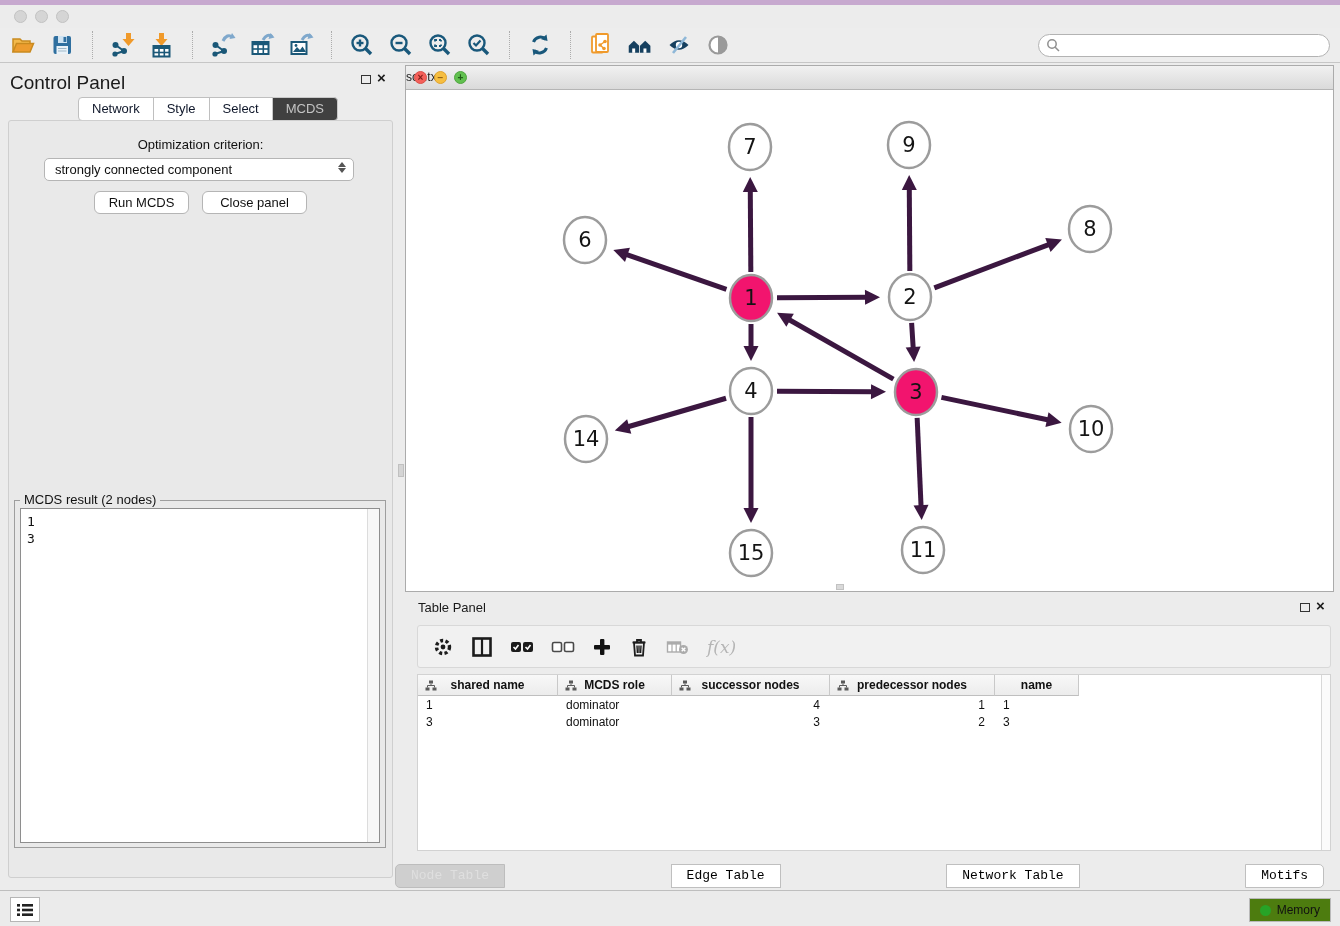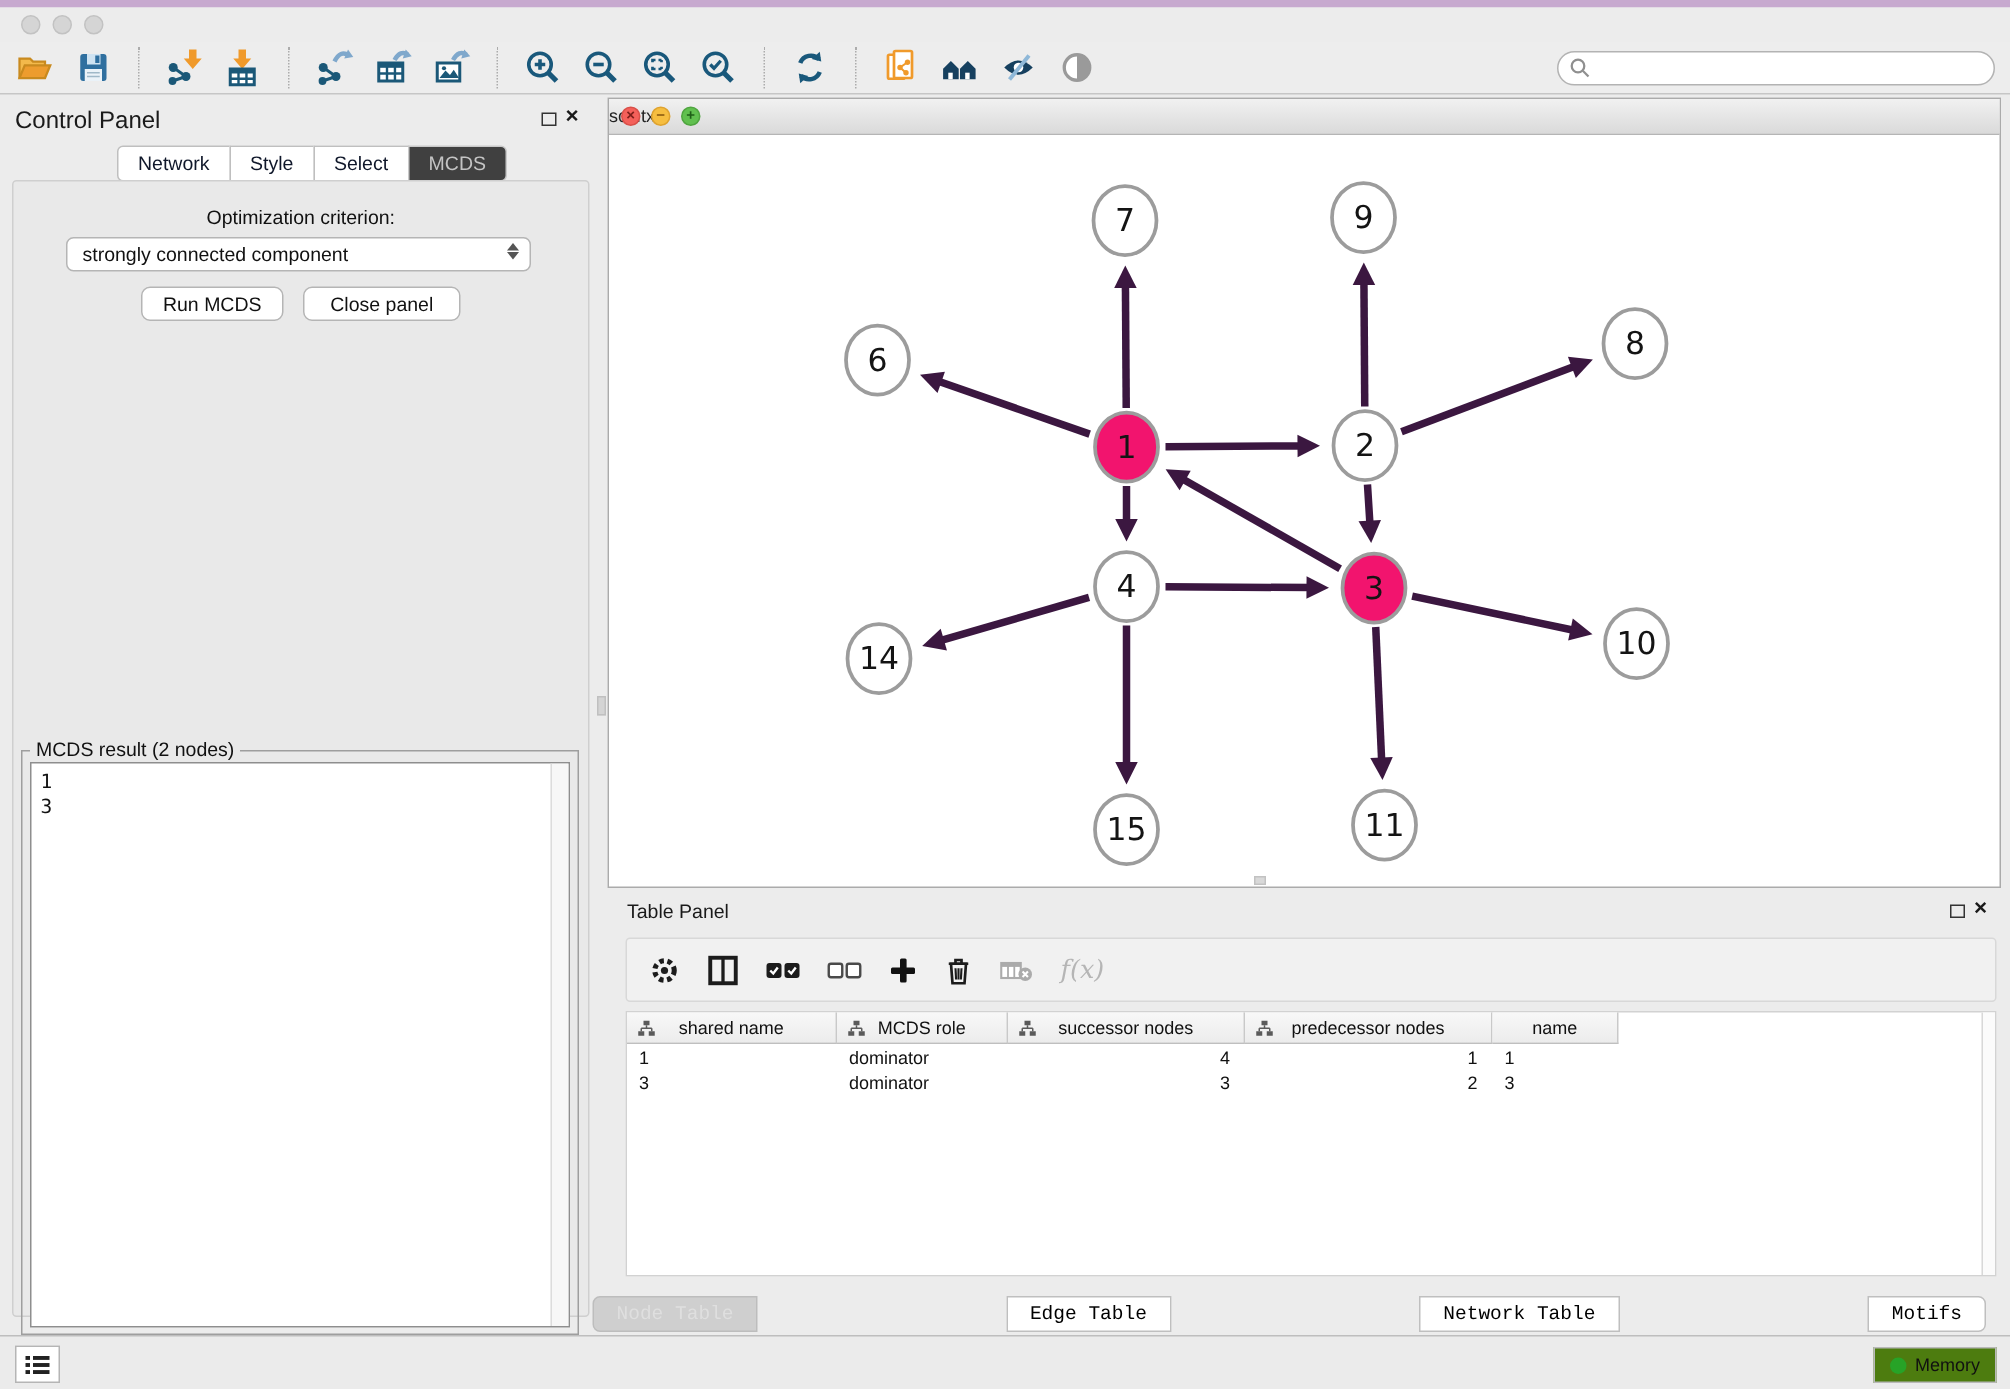--- a/index.html
+++ b/index.html
@@ -27,21 +27,21 @@
   .searchbox {
     margin-left:auto; position:relative; width:292px; height:23px;
   }
   .searchbox input {
     width:100%; height:100%; border:1px solid #B3B3B3; border-radius:12px;
     background:#FFFFFF; padding:0 8px 0 26px; font-size:13px; outline:none;
     font-family:"Liberation Sans", sans-serif;
   }
   .search-glyph { position:absolute; left:8px; top:4px; }
   
-  .cp-title { position:absolute; left:10px; top:72px; font-size:16px; color:#1A1A1A; }
+  .cp-title { position:absolute; left:10px; top:72px; font-size:19px; color:#1A1A1A; }
   .cp-float { position:absolute; left:361px; top:75px; width:10px; height:9px; border:1.5px solid #333; }
   .cp-close { position:absolute; left:377px; top:69px; font-size:15px; font-weight:bold; color:#1A1A1A; }
   .cp-tabs { position:absolute; left:78px; top:97px; display:flex; }
   .cp-tab {
     font-size:13px; color:#0f172a; background:#FFF; border:1px solid #BFBFBF;
     padding:3px 13px 4px; margin-left:-1px; position:relative;
   }
   .cp-tab:first-child { border-radius:4px 0 0 4px; margin-left:0; }
   .cp-tab:last-child { border-radius:0 4px 4px 0; }
   .cp-tab.active { background:#404040; color:#C4C4C4; border-color:#C9C9C9; }
@@ -59,21 +59,21 @@
   .spin-up { width:0; height:0; border-left:4px solid transparent; border-right:4px solid transparent; border-bottom:5px solid #555; }
   .spin-dn { width:0; height:0; border-left:4px solid transparent; border-right:4px solid transparent; border-top:5px solid #555; }
   .cp-btn {
     position:absolute; top:191px; height:23px; background:#FFF; border:1px solid #B5B5B5;
     border-radius:6px; font-size:13px; color:#111; display:flex; align-items:center; justify-content:center;
     font-family:"Liberation Sans", sans-serif;
   }
   .run-btn { left:94px; width:95px; }
   .closep-btn { left:202px; width:105px; }
   .groupbox {
-    position:absolute; left:14px; top:500px; width:372px; height:390px;
+    position:absolute; left:14px; top:500px; width:372px; height:348px;
     border:1px solid #9E9E9E;
   }
   .groupbox-title {
     position:absolute; top:-9px; left:5px; background:#E9E9E9; padding:0 4px;
     font-size:13px; color:#111; white-space:nowrap;
   }
   .result-area {
     position:absolute; left:5px; top:7px; right:5px; bottom:4px;
     background:#FFF; border:1px solid #8E8E8E; overflow:hidden;
   }
@@ -114,21 +114,21 @@
   .fx { font-family:"DejaVu Serif", serif; font-style:italic; font-size:17px; color:#B5B5B5; }
   .ttable {
     position:absolute; left:417px; top:674px; width:914px; height:177px;
     background:#FFF; border:1px solid #D2D2D2;
   }
   #table-header { display:flex; height:21px; }
   .th {
     position:relative; display:flex; align-items:center; justify-content:center;
     background:linear-gradient(#F8F8F8,#ECECEC);
     border-right:1px solid #C9C9C9; border-bottom:1px solid #BFBFBF;
-    font-size:12px; color:#111;
+    font-size:12px; color:#111;font-weight:bold;
   }
   .col-ico { position:absolute; left:7px; top:5px; }
   #table-body { }
   .tr { display:flex; height:17px; align-items:center; }
   .td { font-size:12px; color:#111; padding:0 10px 0 8px; overflow:hidden; white-space:nowrap; }
   .ttable-scroll { position:absolute; top:0; right:0; bottom:0; width:9px; background:#FBFBFB; border-left:1px solid #D8D8D8; }
   .tp-tabs { position:absolute; left:395px; top:864px; width:929px; display:flex; justify-content:space-between;font-family:Liberation Mono, monospace; }
   .tp-tab {
     font-size:13px; color:#000; background:#FFF; border:1px solid #BFBFBF;
     padding:3px 15px 4px; margin-left:-1px;

